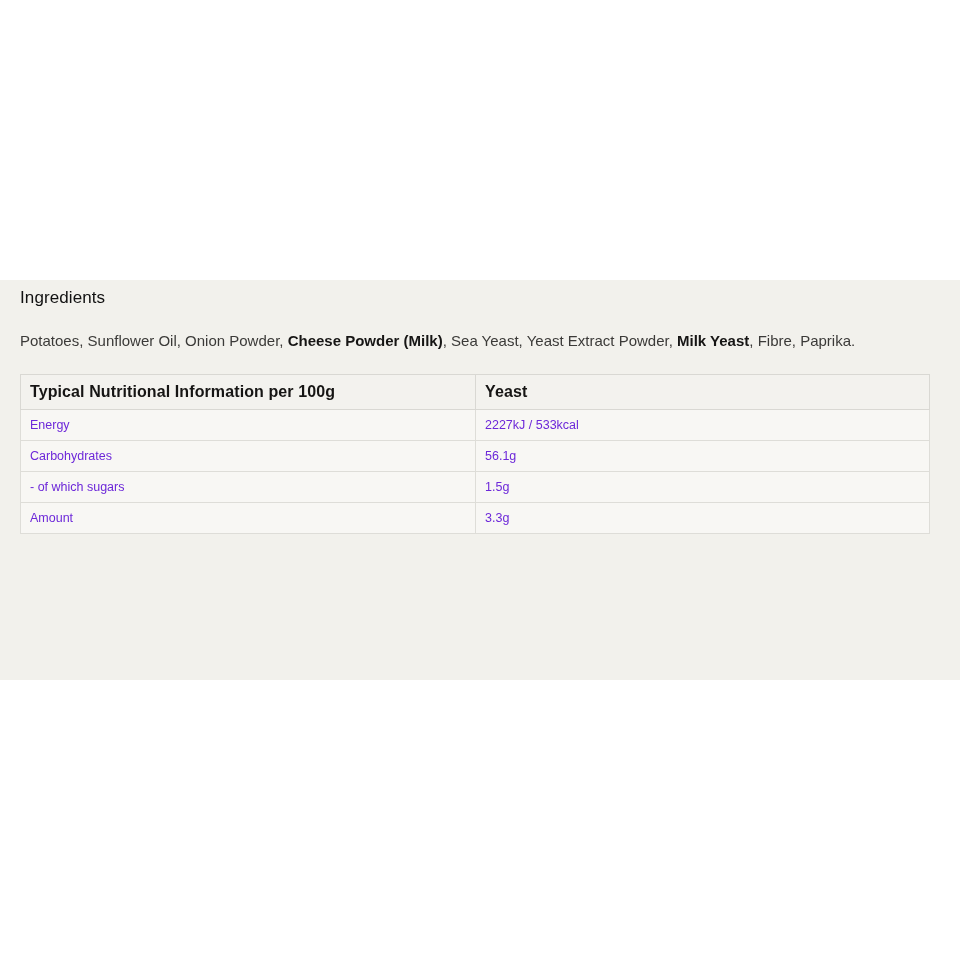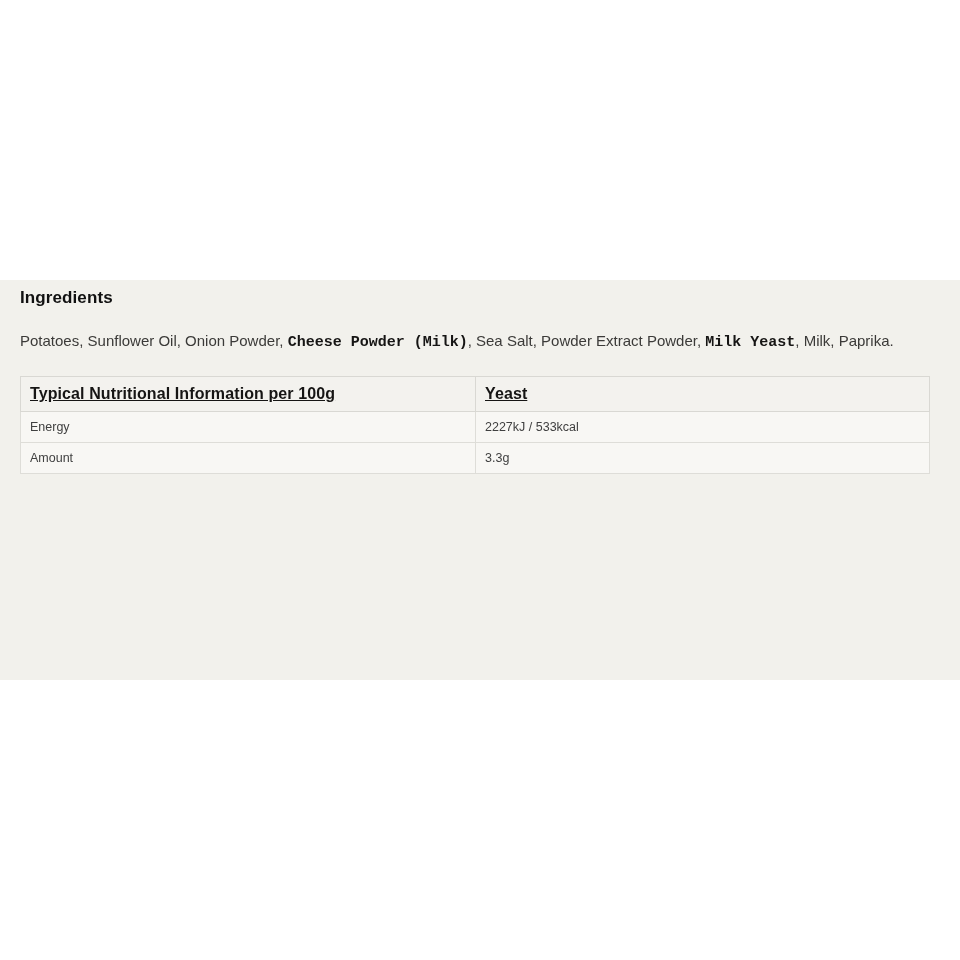--- a/index.html
+++ b/index.html
@@ -15,87 +15,93 @@
     margin-top: 280px;
     width: 960px;
     height: 400px;
     background: #f2f1ec;
     padding: 7px 30px 19px 20px;
   }
   .ingredients-heading {
     margin: 0;
     font-size: 17px;
     line-height: 21px;
-    font-weight: 700;
+    font-weight: 400;
     color: #111111;
     letter-spacing: 0.1px;
   }
   .ingredients-text {
     margin: 23px 0 0 0;
     font-size: 15px;
     line-height: 20px;
     color: #3b3a38;
   }
   .ingredients-text b {
     color: #161514;
     font-weight: 700;
-    font-family: Liberation Mono, monospace;
   }
   table.nutrition {
     margin-top: 23px;
     width: 910px;
     border-collapse: collapse;
     background: #f8f7f4;
     border: 1px solid #c9c8c3;
   }
   table.nutrition th {
     height: 35px;
     padding: 0 9px;
     text-align: left;
     vertical-align: middle;
     font-size: 16px;
     font-weight: 700;
     color: #161514;
     background: #f3f2ee;
     border: 1px solid #d9d8d3;
     letter-spacing: 0.1px;
-    text-decoration: underline;
   }
   table.nutrition th.col-label { width: 455px; }
   table.nutrition td {
     height: 31px;
     padding: 0 9px;
     vertical-align: middle;
     font-size: 12.5px;
-    color: #404040;
+    color: #6d28d9;
     border: 1px solid #deddd8;
     background: #f8f7f4;
   }
 </style>
 </head>
 <body>
 
 <div>
   <section class="panel">
     <h2 class="ingredients-heading">Ingredients</h2>
 
-    <p class="ingredients-text" id="ingredients-text"><span>Potatoes, Sunflower Oil, Onion Powder, </span><b>Cheese Powder (Milk)</b><span>, Sea Salt, Powder Extract Powder, </span><b>Milk Yeast</b><span>, Milk, Paprika.</span></p>
+    <p class="ingredients-text" id="ingredients-text"><span>Potatoes, Sunflower Oil, Onion Powder, </span><b>Cheese Powder (Milk)</b><span>, Sea Yeast, Yeast Extract Powder, </span><b>Milk Yeast</b><span>, Fibre, Paprika.</span></p>
 
     <table class="nutrition">
       <thead>
         <tr>
           <th class="col-label">Typical Nutritional Information per 100g</th>
           <th class="col-amount">Yeast</th>
         </tr>
       </thead>
       <tbody id="nutrition-tbody">
           <tr>
             <td>Energy</td>
             <td>2227kJ / 533kcal</td>
           </tr>
           <tr>
+            <td>Carbohydrates</td>
+            <td>56.1g</td>
+          </tr>
+          <tr>
+            <td>- of which sugars</td>
+            <td>1.5g</td>
+          </tr>
+          <tr>
             <td>Amount</td>
             <td>3.3g</td>
           </tr>
         </tbody>
     </table>
   </section>
 </div>
 
 </body></html>

